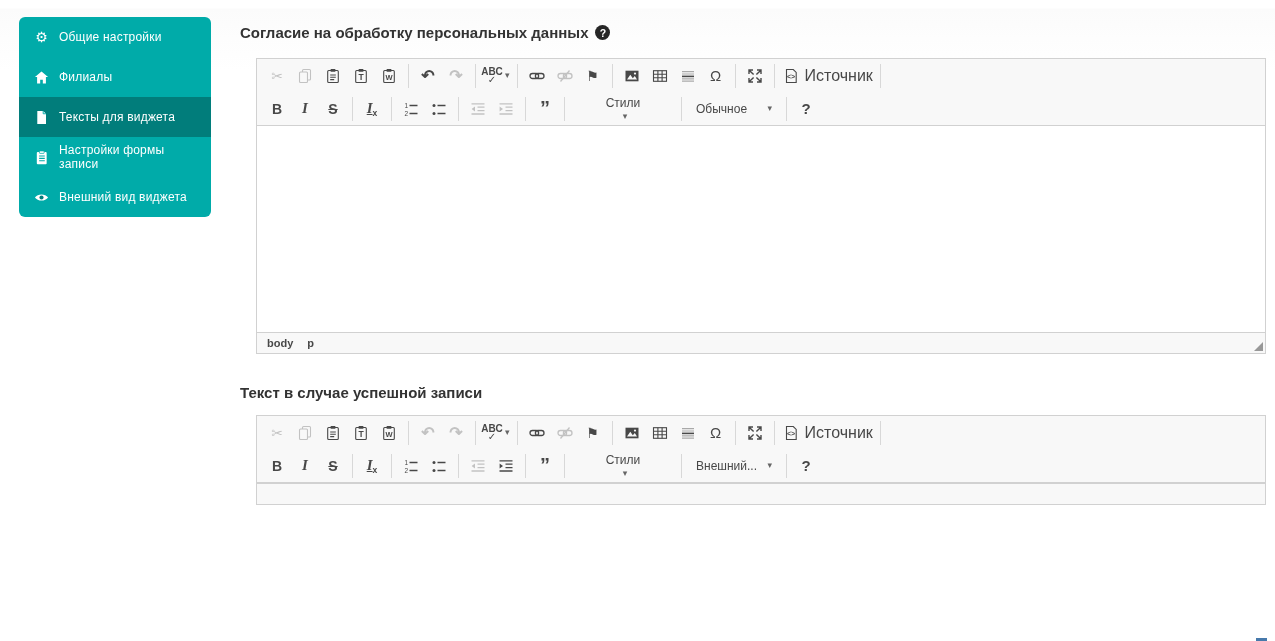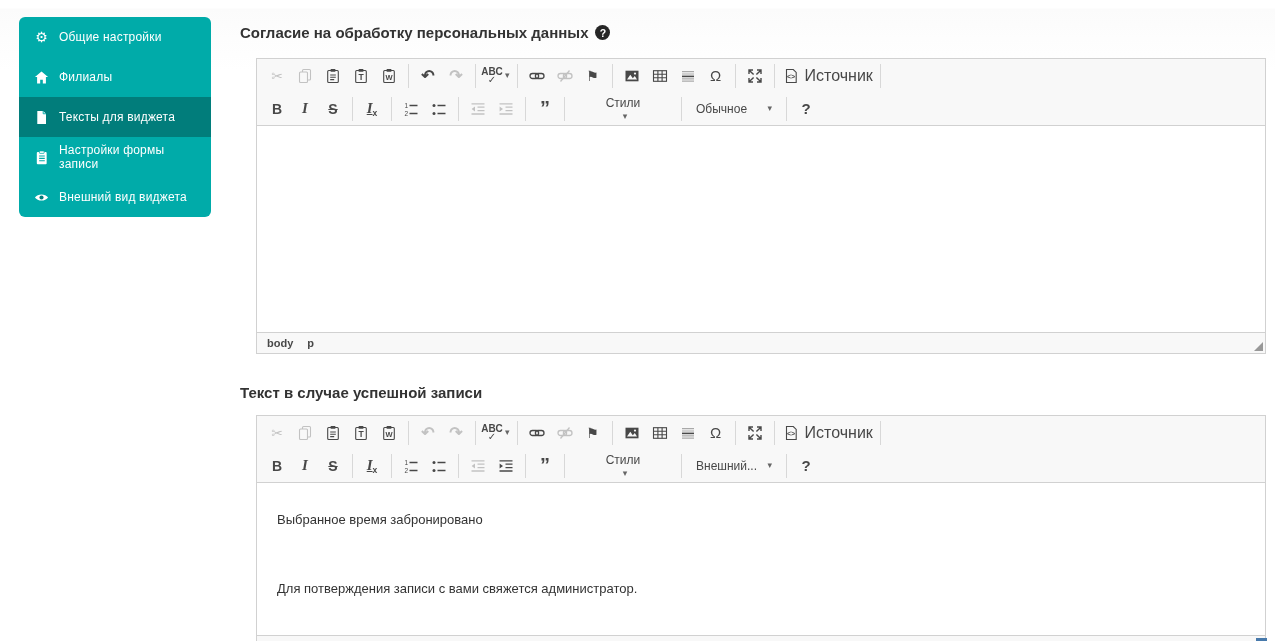--- a/index.html
+++ b/index.html
@@ -587,23 +587,18 @@
             <span class="caret" data-name="chevron-down-icon">▾</span>
           </a>
           <span class="sep" data-name="toolbar-separator"></span>
           <a class="cke-btn" data-name="help-button">
             <span class="icon" data-name="help-icon">
               <span style="font-size:15px;font-weight:bold">?</span>
             </span>
           </a>
         </div>
     </div>
-    <div class="content content-2" data-name="editor-content">
-      <p data-name="editor-paragraph">Выбранное время забронировано</p>
-      <p data-name="editor-paragraph"></p>
-      <p data-name="editor-paragraph">Для потверждения записи с вами свяжется администратор.</p>
-    </div>
     <div class="cke-footer" data-name="editor-status-bar"></div>
   </div>
 
 </main>
 
 <span class="blue-sliver" data-name="bottom-right-cutoff-element"></span>
 
 </body></html>

